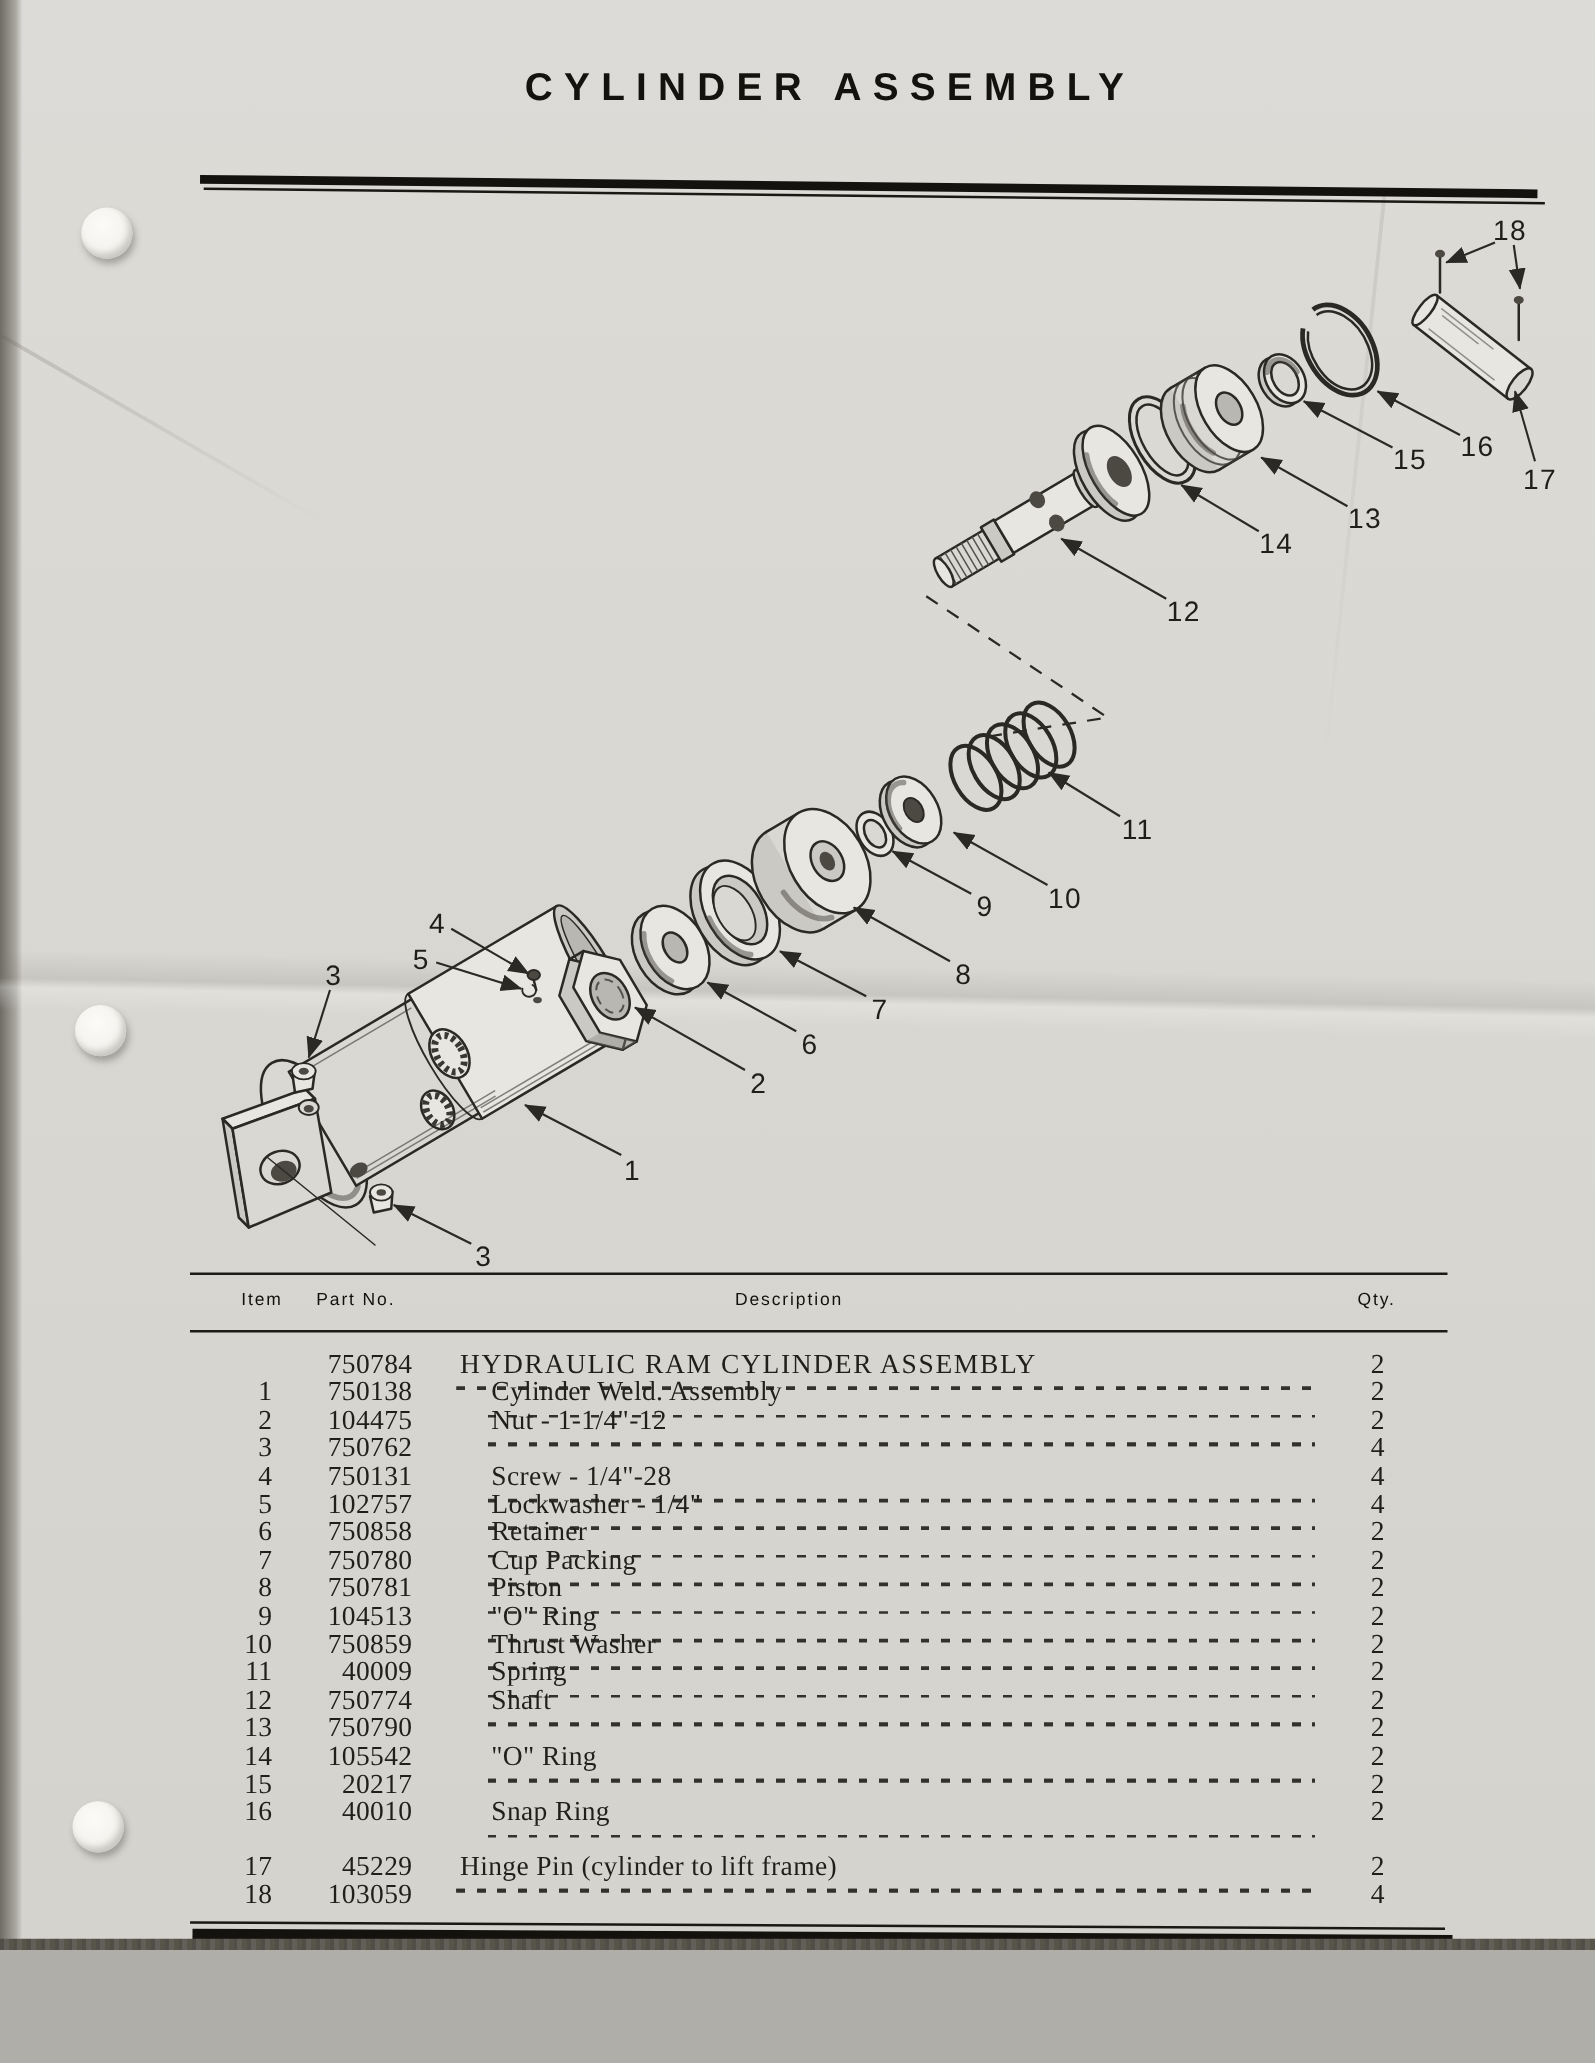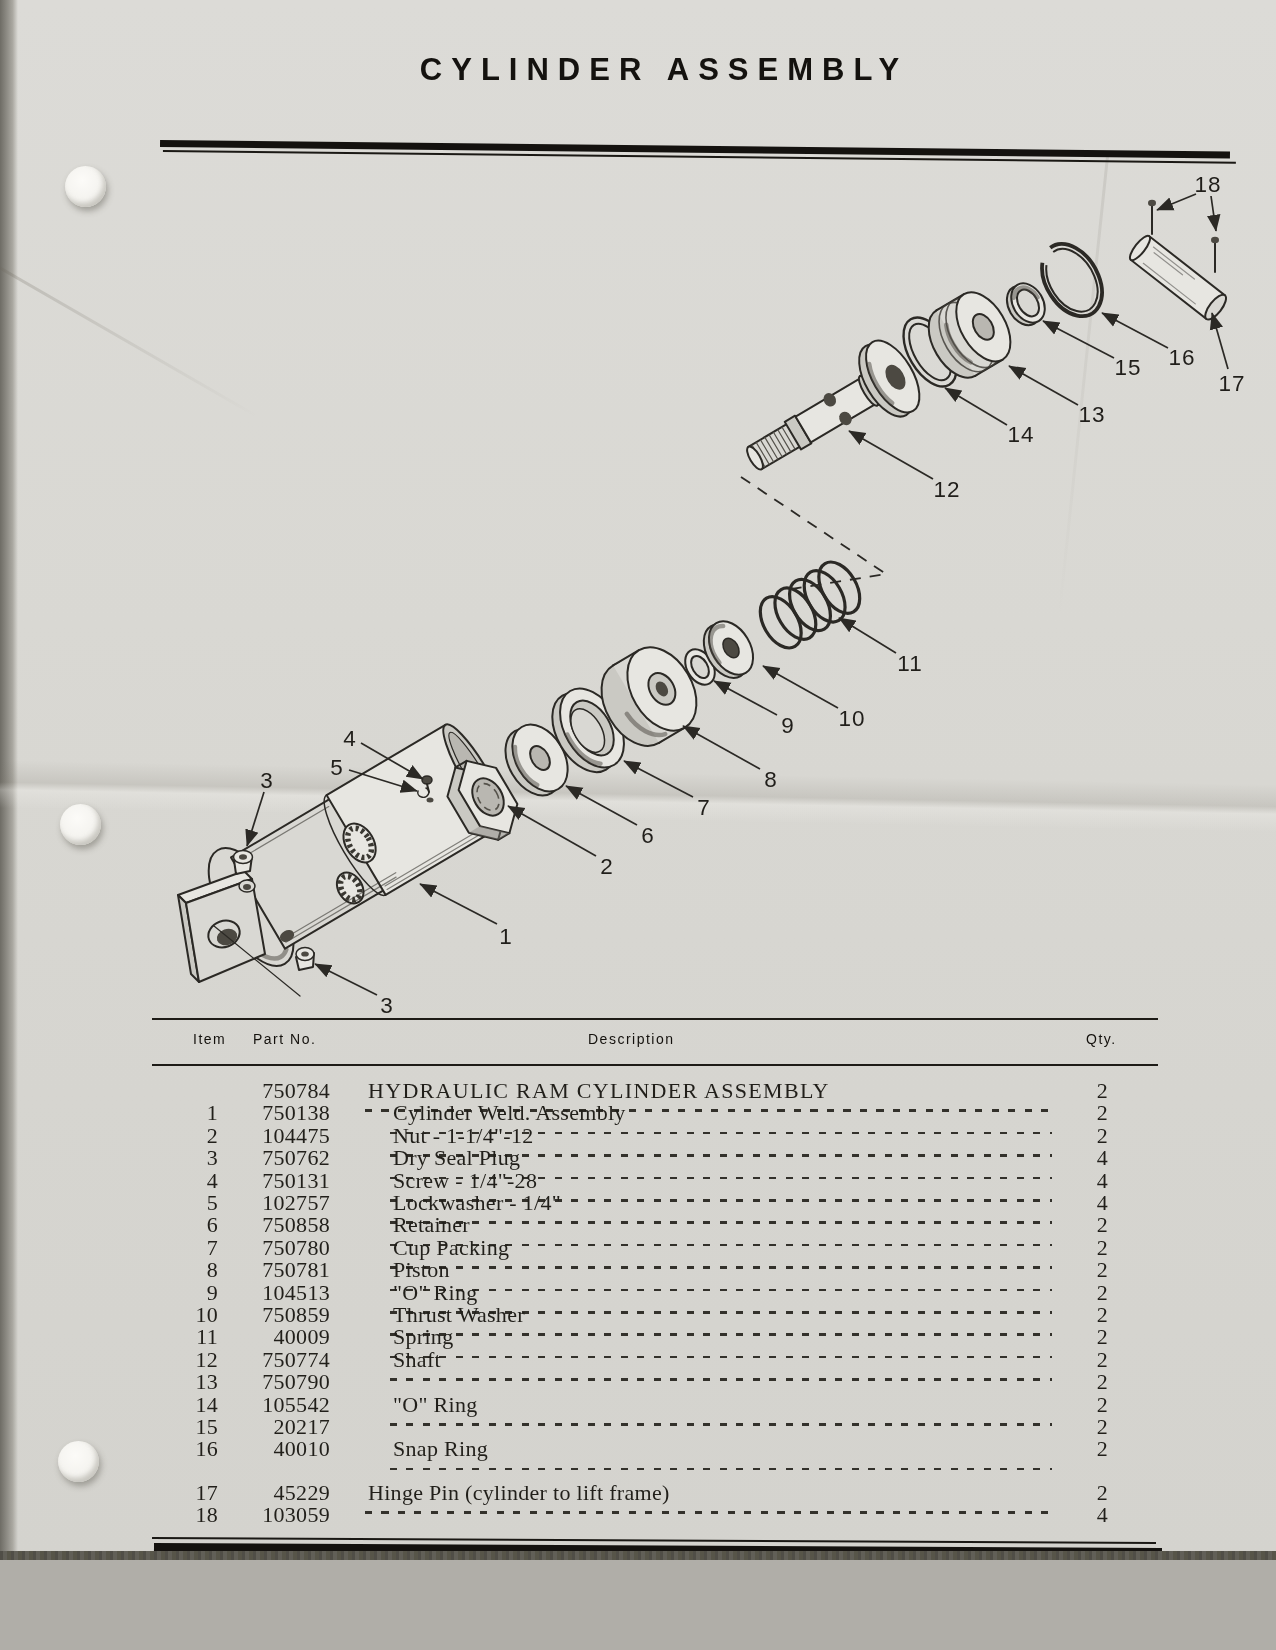--- a/index.html
+++ b/index.html
@@ -321,21 +321,20 @@
         <span class="c-desc">
           <span class="desc-text">Nut - 1-1/4"-12</span>
           <span class="leader"></span>
         </span>
         <span class="c-qty">2</span>
       </div>
       <div class="prow indent" style="top: 67.2px;">
         <span class="c-item">3</span>
         <span class="c-part">750762</span>
         <span class="c-desc">
-          <span class="desc-text">Dry Seal Plug</span>
           <span class="leader"></span>
         </span>
         <span class="c-qty">4</span>
       </div>
       <div class="prow indent" style="top: 89.6px;">
         <span class="c-item">4</span>
         <span class="c-part">750131</span>
         <span class="c-desc">
           <span class="desc-text">Screw - 1/4"-28</span>
           <span class="leader"></span>

